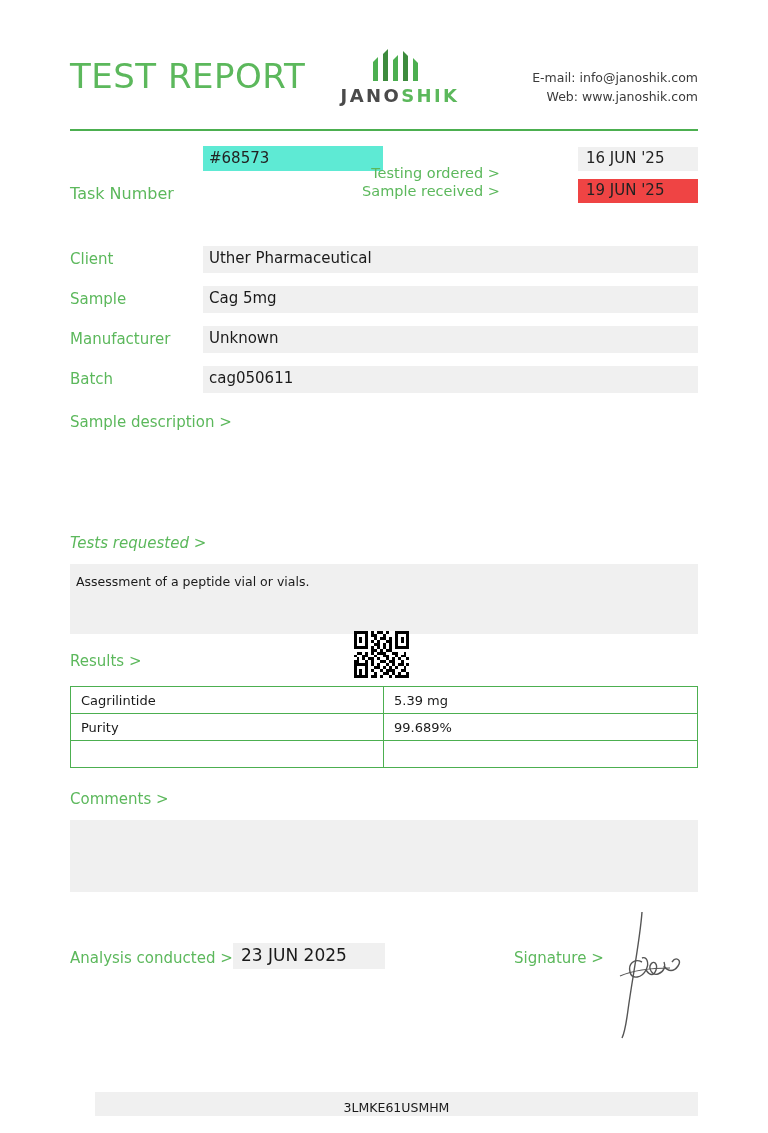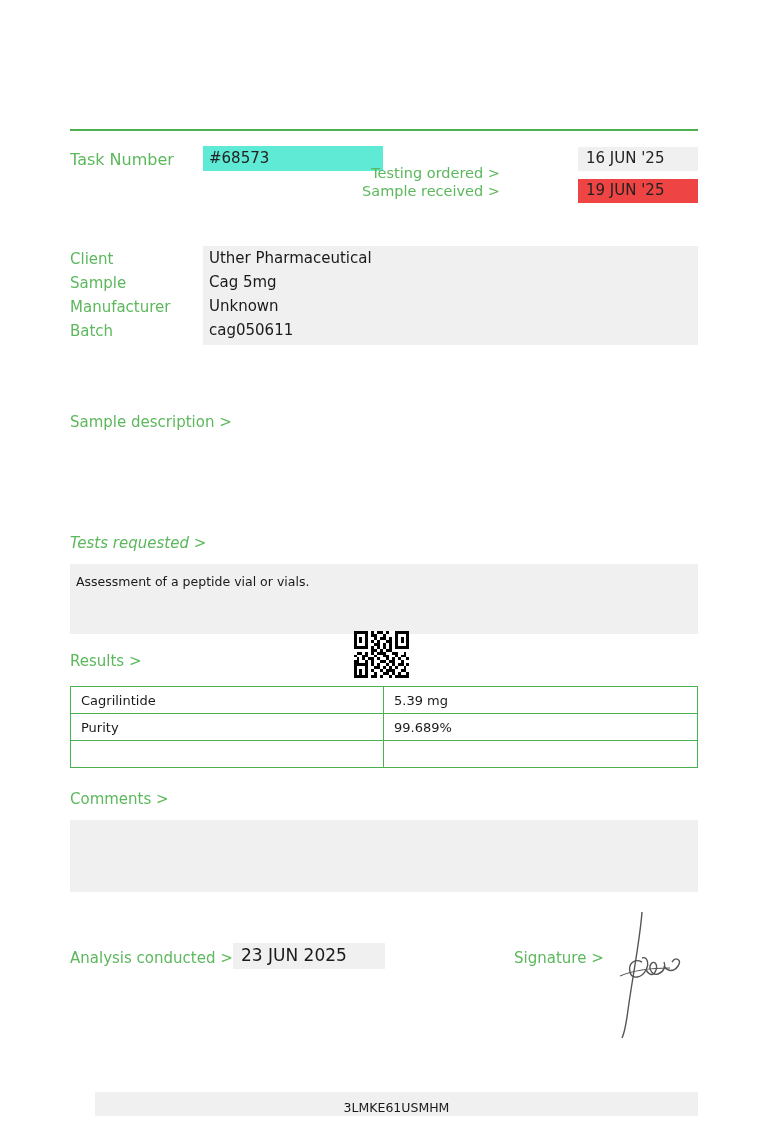--- a/index.html
+++ b/index.html
@@ -68,20 +68,21 @@
     left: 70px;
     top: 129px;
     width: 628px;
     height: 2px;
     background: #4caf50;
   }
   
   .label-green {
     color: #5cb85c;
     font-size: 15px;
+    margin-top: 34px;
   }
   .task-label {
     position: absolute;
     left: 70px;
     top: 150px;
     font-size: 16px;
   }
   .task-value {
     position: absolute;
     left: 203px;
@@ -134,21 +135,21 @@
   
   .info-rows {
     position: absolute;
     left: 70px;
     top: 246px;
     width: 628px;
   }
   .info-row {
     position: relative;
     height: 24px;
-    margin-bottom: 0px;
+    margin-bottom: 16px;
   }
   .info-row .k {
     position: absolute;
     left: 0;
     top: 4px;
     font-size: 15px;
     color: #5cb85c;
   }
   .info-row .v {
     position: absolute;
@@ -262,20 +263,39 @@
     font-size: 12.5px;
     color: #1a1a1a;
     padding-top: 8px;
   }
 </style>
 </head>
 <body>
 
 <div class="page">
 
+  <div class="header">
+    <div class="title">TEST REPORT</div>
+
+    <div class="logo-wrap">
+      <svg class="logo-mark" width="70" height="34" viewBox="0 0 70 34">
+        <path d="M8 33 L8 14 L13 9 L13 33 Z" fill="#4caf50"></path>
+        <path d="M18 33 L18 6 L23 1 L23 33 Z" fill="#3d8b3d"></path>
+        <path d="M28 33 L28 12 L33 7 L33 33 Z" fill="#4caf50"></path>
+        <path d="M38 33 L38 3 L43 8 L43 33 Z" fill="#3d8b3d"></path>
+        <path d="M48 33 L48 10 L53 15 L53 33 Z" fill="#4caf50"></path>
+      </svg>
+      <div class="logo-text"><span>JANO</span><span class="grn">SHIK</span></div>
+    </div>
+
+    <div class="contact">
+      <div>E-mail: info@janoshik.com</div>
+      <div>Web: www.janoshik.com</div>
+    </div>
+  </div>
 
   <div class="hr-green"></div>
 
   <div class="task-label label-green">Task Number</div>
   <div class="task-value">#68573</div>
 
   <div class="ordered-label">Testing ordered  &gt;</div>
   <div class="ordered-value">16 JUN '25</div>
 
   <div class="received-label">Sample received &gt;</div>

